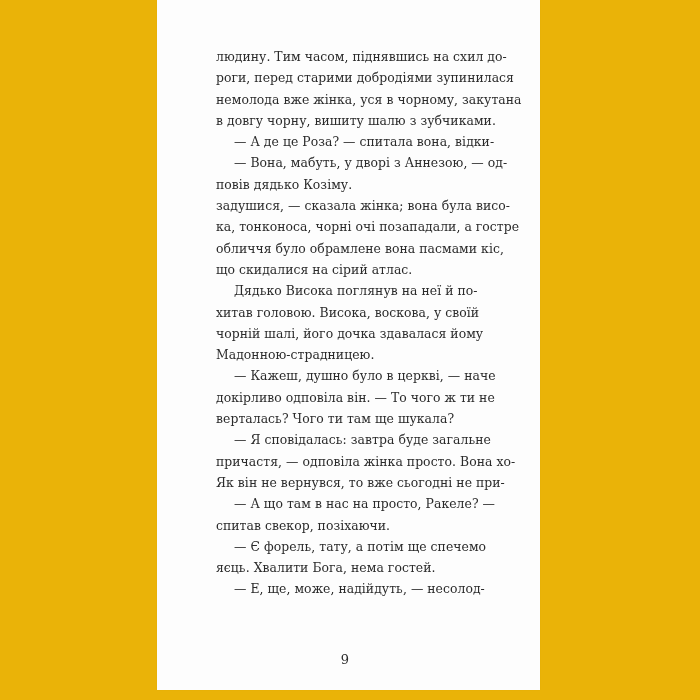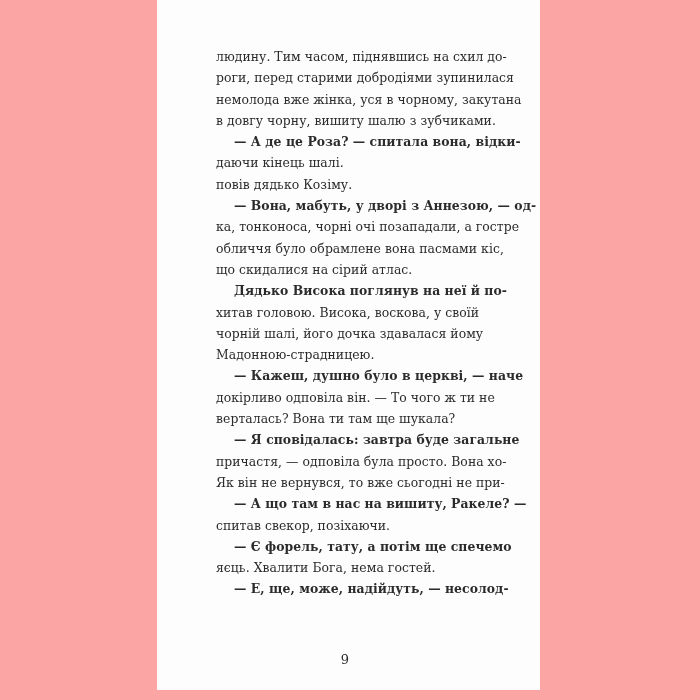--- a/index.html
+++ b/index.html
@@ -7,21 +7,21 @@
       padding: 0;
       width: 700px;
       height: 700px;
       background: #ffffff;
       overflow: hidden;
     }
     .canvas {
       position: relative;
       width: 700px;
       height: 700px;
-      background: #fca5a5;
+      background: #eab308;
     }
     .page {
       position: absolute;
       left: 157px;
       top: 0;
       width: 383px;
       height: 690px;
       background: #fdfdfd;
       box-shadow: 0 0 2px rgba(0,0,0,0.03);
     }
@@ -41,21 +41,20 @@
       white-space: nowrap;
       text-align: justify;
       text-align-last: justify;
       height: 21.3px;
     }
     .line.last {
       text-align-last: left;
     }
     .line.indent {
       padding-left: 18px;
-      font-weight: bold;
     }
     .page-number {
       position: absolute;
       left: 0;
       width: 700px;
       top: 652px;
       text-align: center;
       font-family: "DejaVu Serif", "Liberation Serif", serif;
       font-size: 13px;
       color: #2b2b2b;
@@ -74,49 +73,49 @@
 
   <div class="text-block" id="text-block">
       <div class="paragraph">
         <span class="line">людину. Тим часом, піднявшись на схил до-</span>
         <span class="line">роги, перед старими добродіями зупинилася</span>
         <span class="line">немолода вже жінка, уся в чорному, закутана</span>
         <span class="line last">в довгу чорну, вишиту шалю з зубчиками.</span>
       </div>
       <div class="paragraph">
         <span class="line indent">— А де це Роза? — спитала вона, відки-</span>
-        <span class="line last">даючи кінець шалі.</span>
       </div>
       <div class="paragraph">
+        <span class="line indent">— Вона, мабуть, у дворі з Аннезою, — од-</span>
         <span class="line last">повів дядько Козіму.</span>
-        <span class="line indent">— Вона, мабуть, у дворі з Аннезою, — од-</span>
       </div>
       <div class="paragraph">
+        <span class="line">задушися, — сказала жінка; вона була висо-</span>
         <span class="line">ка, тонконоса, чорні очі позападали, а гостре</span>
         <span class="line">обличчя було обрамлене вона пасмами кіс,</span>
         <span class="line last">що скидалися на сірий атлас.</span>
       </div>
       <div class="paragraph">
         <span class="line indent">Дядько Висока поглянув на неї й по-</span>
         <span class="line">хитав головою. Висока, воскова, у своїй</span>
         <span class="line">чорній шалі, його дочка здавалася йому</span>
         <span class="line last">Мадонною-страдницею.</span>
       </div>
       <div class="paragraph">
         <span class="line indent">— Кажеш, душно було в церкві, — наче</span>
         <span class="line">докірливо одповіла він. — То чого ж ти не</span>
-        <span class="line last">верталась? Вона ти там ще шукала?</span>
+        <span class="line last">верталась? Чого ти там ще шукала?</span>
       </div>
       <div class="paragraph">
         <span class="line indent">— Я сповідалась: завтра буде загальне</span>
-        <span class="line">причастя, — одповіла була просто. Вона хо-</span>
+        <span class="line">причастя, — одповіла жінка просто. Вона хо-</span>
         <span class="line">Як він не вернувся, то вже сьогодні не при-</span>
       </div>
       <div class="paragraph">
-        <span class="line indent">— А що там в нас на вишиту, Ракеле? —</span>
+        <span class="line indent">— А що там в нас на просто, Ракеле? —</span>
         <span class="line last">спитав свекор, позіхаючи.</span>
       </div>
       <div class="paragraph">
         <span class="line indent">— Є форель, тату, а потім ще спечемо</span>
         <span class="line last">яєць. Хвалити Бога, нема гостей.</span>
       </div>
       <div class="paragraph">
         <span class="line indent">— Е, ще, може, надійдуть, — несолод-</span>
       </div>
     </div>

